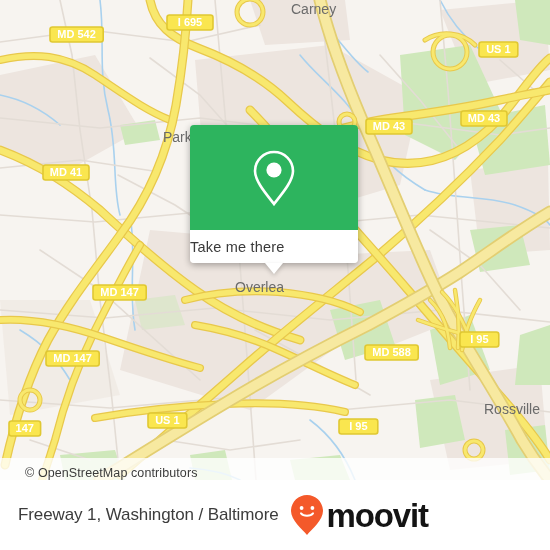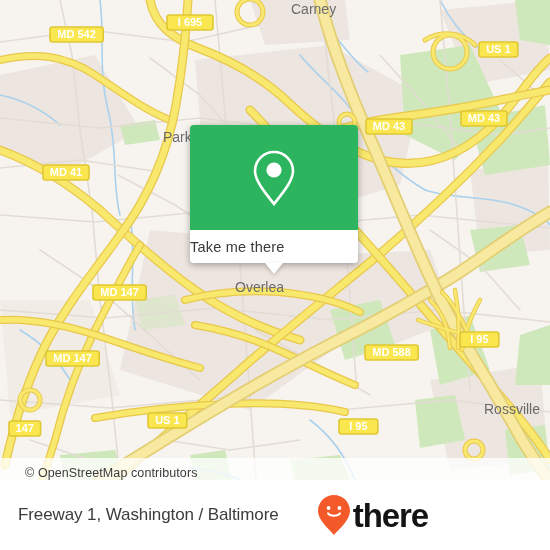--- a/index.html
+++ b/index.html
@@ -395,15 +395,15 @@
 
 <div id="footer">
   <div id="footer-title">Freeway 1, Washington / Baltimore</div>
   <div id="brand">
     <svg width="34" height="42" viewBox="0 0 34 42">
       <path d="M17 1 C8.2 1 1 8.2 1 17 C1 26 12 35 17 41 C22 35 33 26 33 17 C33 8.2 25.8 1 17 1 Z" fill="#F4592A"></path>
       <circle cx="11.6" cy="14" r="1.9" fill="#ffffff"></circle>
       <circle cx="22.4" cy="14" r="1.9" fill="#ffffff"></circle>
       <path d="M11 19.4 C13.4 22.6 20.6 22.6 23 19.4" fill="none" stroke="#ffffff" stroke-width="2" stroke-linecap="round"></path>
     </svg>
-    <span id="brand-word">there</span>
+    <span id="brand-word">moovit</span>
   </div>
 </div>
 
 </body></html>

